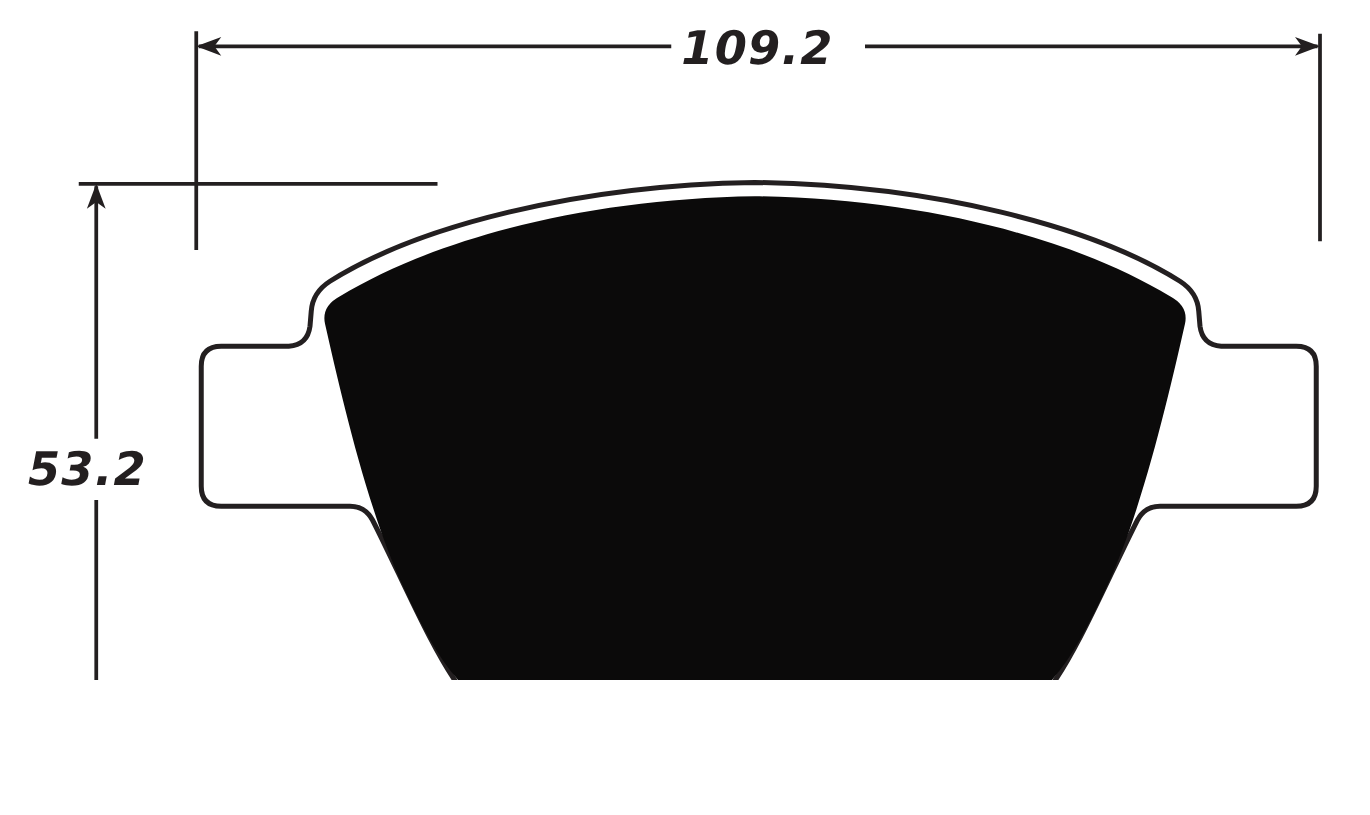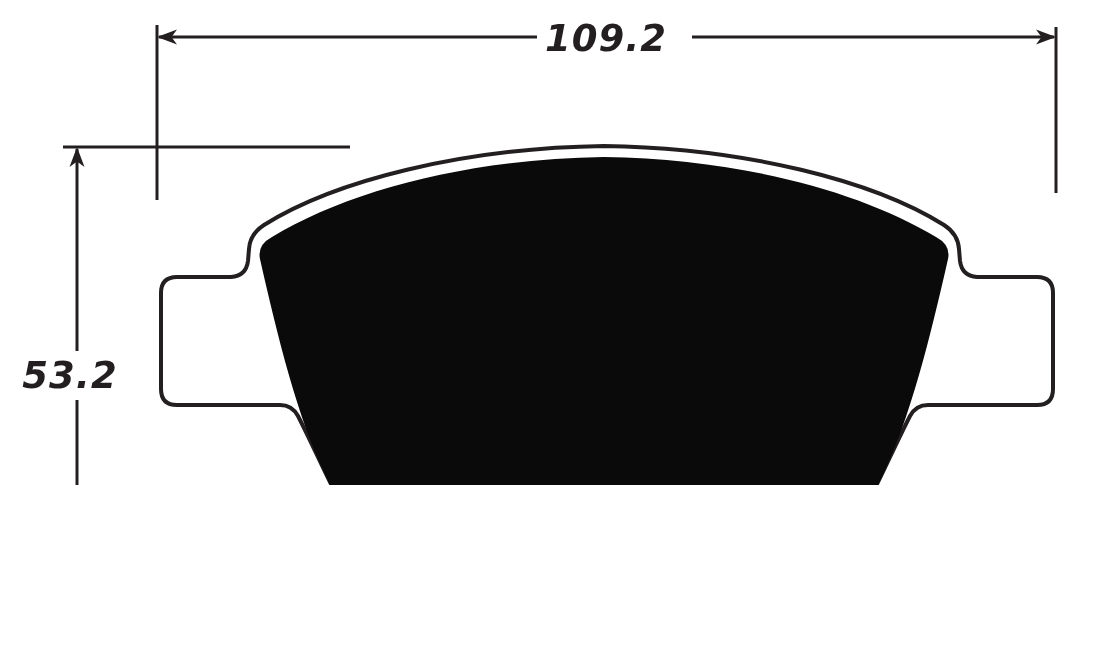--- a/index.html
+++ b/index.html
@@ -3,21 +3,21 @@
 <meta charset="utf-8">
 <style>
   html, body {
     margin: 0;
     padding: 0;
     background: #ffffff;
   }
   .canvas {
     position: relative;
     width: 1096px;
-    height: 485px;
+    height: 544px;
     background: #ffffff;
     overflow: hidden;
   }
   svg { display: block; }
   .ext-line {
     fill: none;
     stroke-width: 3;
     stroke-linecap: butt;
   }
   .dim-line {

